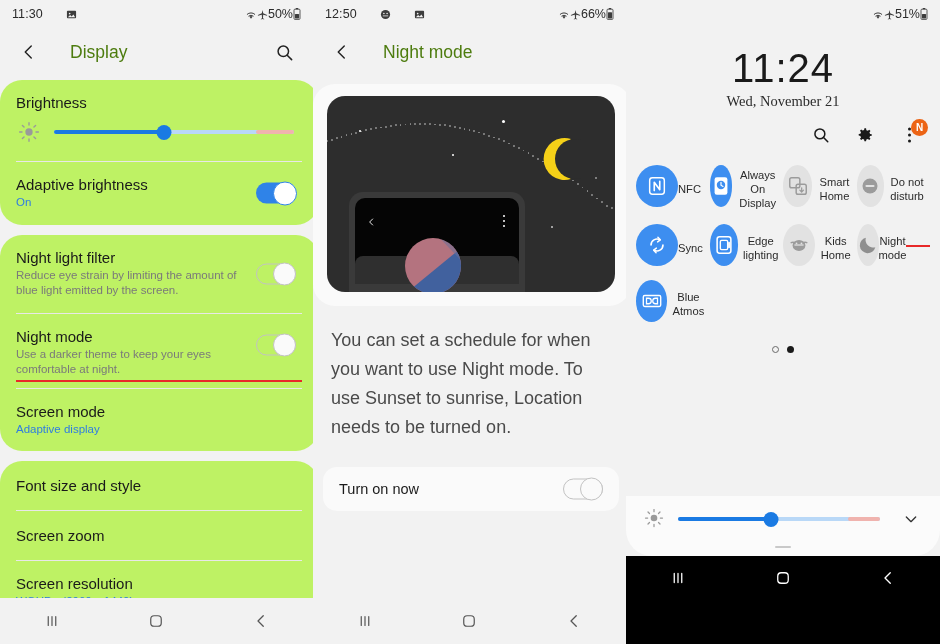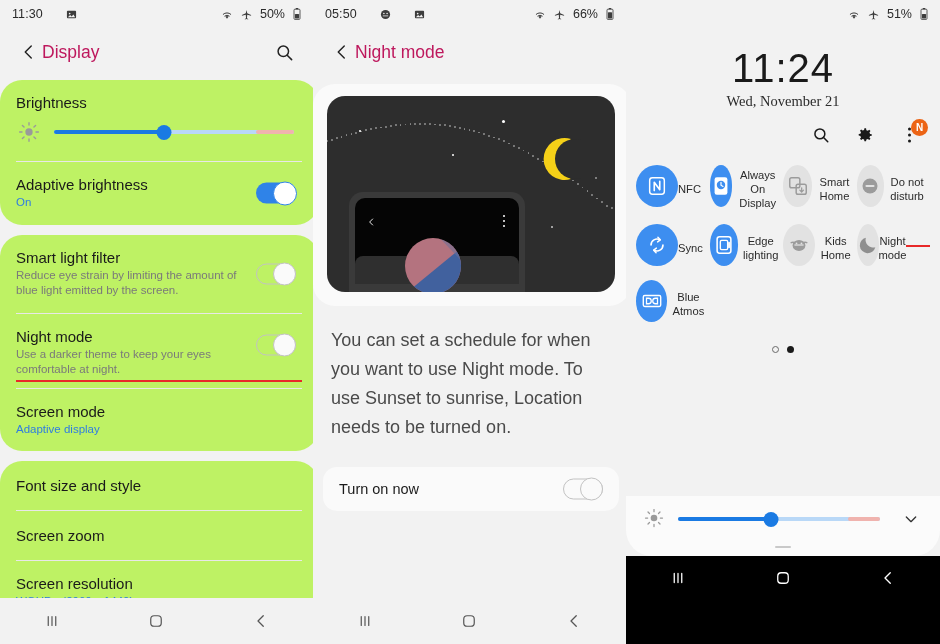--- a/index.html
+++ b/index.html
@@ -12,29 +12,29 @@
   .screens { display:flex; width:940px; height:644px; }
   .panel { position:relative; width:313px; height:644px; overflow:hidden; }
   .panel3 { width:314px; }
 
   
   .statusbar {
     height:28px; display:flex; align-items:center;
     padding:0 12px; font-size:12.5px; color:#2b2b2b;
   }
   .sb-left { display:flex; align-items:center; gap:23px; }
-  .sb-right { margin-left:auto; display:flex; align-items:center; gap:8px; }
+  .sb-right { margin-left:auto; display:flex; align-items:center; gap:0; }
   .sb-time { font-size:12.5px; letter-spacing:.1px; }
   .ic { display:inline-block; }
   .ic svg { display:block; }
 
   
   .appbar { height:48px; display:flex; align-items:center; padding:0 16px; }
   .appbar .back { width:26px; height:26px; display:flex; align-items:center; justify-content:center; cursor:pointer; }
-  .appbar .title { font-size:17.5px; color:#be185d; margin-left:0; font-weight:400; }
+  .appbar .title { font-size:17.5px; color:#4d7c0f; margin-left:28px; font-weight:400; }
   .appbar .spacer { flex:1; }
   .appbar .search { width:26px; height:26px; display:flex; align-items:center; justify-content:center; cursor:pointer; }
 
   
   .p1 { background:#f2f2f2; height:644px; position:relative; }
   .card {
     background:#bef264;
     border-radius:22px;
     margin:0 0 10px 0;
     width:318px;
@@ -237,21 +237,21 @@
           <div class="row-title">Adaptive brightness</div>
           <div class="row-sub blue">On</div>
           <div class="tgl-wrap">
               <div class="switch on"></div>
             </div>
         </div>
       </div>
 
       <div class="card">
         <div class="row">
-          <div class="row-title">Smart light filter</div>
+          <div class="row-title">Night light filter</div>
           <div class="row-sub">Reduce eye strain by limiting the amount of blue light emitted by the screen.</div>
           <div class="tgl-wrap">
               <div class="switch off"></div>
             </div>
         </div>
         <div class="divider"></div>
         <div class="row" style="padding-bottom:6px;">
           <div class="row-title">Night mode</div>
           <div class="row-sub">Use a darker theme to keep your eyes comfortable at night.</div>
           <div class="tgl-wrap" style="top:42%;">
@@ -300,21 +300,21 @@
             </svg>
         </div>
       </div>
     </div>
   </div>
 
   <div class="panel">
     <div class="p2">
       <div class="statusbar">
         <div class="sb-left">
-          <span class="sb-time">05:50</span>
+          <span class="sb-time">12:50</span>
           <span class="ic">
             <svg width="11" height="11" viewBox="0 0 24 24">
                 <circle cx="12" cy="12" r="10" fill="#3d3d3d"></circle>
                 <circle cx="8.5" cy="10" r="1.6" fill="#fff"></circle>
                 <circle cx="15.5" cy="10" r="1.6" fill="#fff"></circle>
                 <path d="M7 15h10" stroke="#fff" stroke-width="1.6" stroke-linecap="round"></path>
               </svg>
           </span>
           <span class="ic">
             <svg width="11" height="11" viewBox="0 0 24 24">

